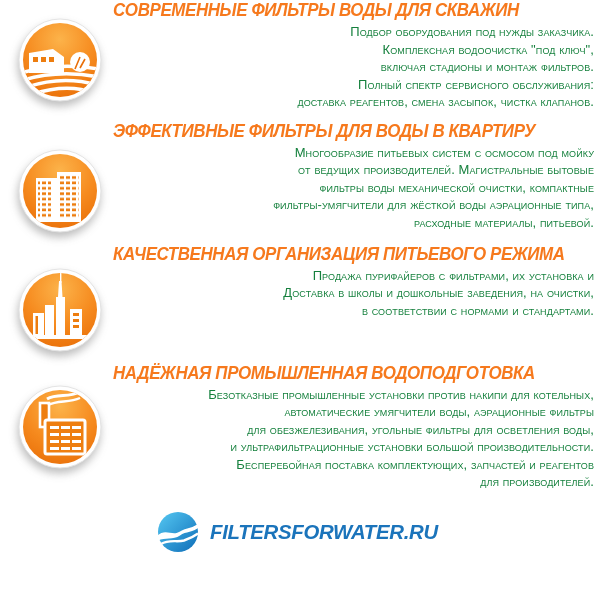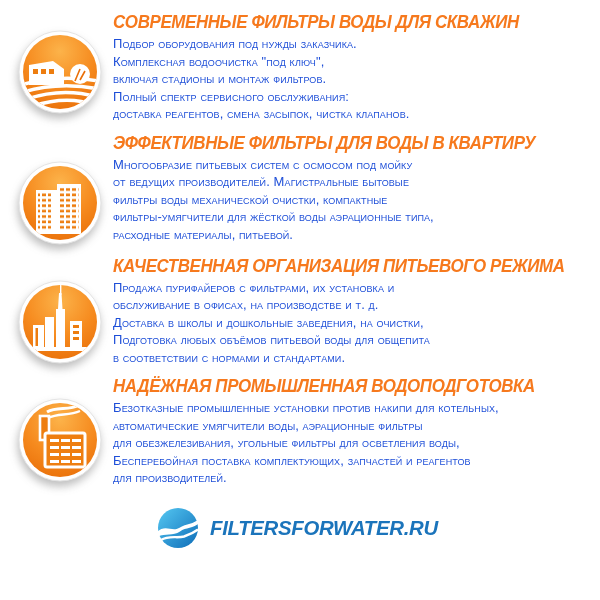--- a/index.html
+++ b/index.html
@@ -1,19 +1,19 @@
 <!DOCTYPE html>
 <html><head>
 <meta charset="utf-8">
 <style>
   * { margin: 0; padding: 0; box-sizing: border-box; }
   html, body { width: 600px; height: 600px; background: #ffffff; overflow: hidden; }
   body { font-family: "Liberation Sans", sans-serif; }
 
-  .page { width: 600px; height: 600px; padding-top: 12px; }
+  .page { width: 600px; height: 600px; }
 
   .section { display: flex; align-items: flex-start; margin-bottom: 10px; }
 
   .icon-col { width: 113px; flex: 0 0 113px; }
   .icon-wrap { width: 86px; height: 86px; margin-left: 17px;
                filter: drop-shadow(-1px 5px 4px rgba(70,70,70,0.35)); }
   .section:nth-child(1) .icon-wrap { margin-top: 17px; }
   .section:nth-child(2) .icon-wrap { margin-top: 27px; }
   .section:nth-child(3) .icon-wrap { margin-top: 23px; }
   .section:nth-child(4) .icon-wrap { margin-top: 21px; }
@@ -27,26 +27,27 @@
     font-size: 18px;
     line-height: 20px;
     letter-spacing: -0.4px;
     transform: scaleX(0.94);
     transform-origin: left center;
     white-space: nowrap;
     margin-bottom: 3px;
   }
 
   .sec-line {
-    color: #1d4ed8;
+    color: #15803d;
     font-size: 13px;
     line-height: 17.5px;
     font-variant: small-caps;
     letter-spacing: 0.1px;
     white-space: nowrap;
+    text-align: right;
   }
 
   .footer { margin-top: 18px; display: flex; justify-content: center; align-items: center; gap: 9px; }
   .logo-text {
     color: #1b74bb;
     font-weight: bold;
     font-style: italic;
     font-size: 21px;
     letter-spacing: -0.3px;
     transform: scaleX(0.97);
@@ -167,23 +168,21 @@
             <rect x="56" y="52" width="6" height="3" fill="#ED7D0F"></rect>
             <rect x="56" y="58" width="6" height="3" fill="#ED7D0F"></rect>
             <rect x="12" y="68" width="62" height="4" fill="#ffffff"></rect>
           </g>
         </svg>
       </div>
     </div>
     <div class="text-col">
       <div class="sec-title">КАЧЕСТВЕННАЯ ОРГАНИЗАЦИЯ ПИТЬЕВОГО РЕЖИМА</div>
       <div class="sec-line">Продажа пурифайеров с фильтрами, их установка и</div>
-      <div class="sec-line">обслуживание в офисах, на производстве и т. д.</div>
       <div class="sec-line">Доставка в школы и дошкольные заведения, на очистки,</div>
-      <div class="sec-line">Подготовка любых объёмов питьевой воды для общепита</div>
       <div class="sec-line">в соответствии с нормами и стандартами.</div>
     </div>
   </div>
 
   <div class="section">
     <div class="icon-col">
       <div class="icon-wrap">
         <svg width="86" height="86" viewBox="0 0 86 86">
           <defs>
             <radialGradient id="og4" cx="50%" cy="22%" r="85%">
@@ -218,20 +217,21 @@
             </g>
           </g>
         </svg>
       </div>
     </div>
     <div class="text-col">
       <div class="sec-title">НАДЁЖНАЯ ПРОМЫШЛЕННАЯ ВОДОПОДГОТОВКА</div>
       <div class="sec-line">Безотказные промышленные установки против накипи для котельных,</div>
       <div class="sec-line">автоматические умягчители воды, аэрационные фильтры</div>
       <div class="sec-line">для обезжелезивания, угольные фильтры для осветления воды,</div>
+      <div class="sec-line">и ультрафильтрационные установки большой производительности.</div>
       <div class="sec-line">Бесперебойная поставка комплектующих, запчастей и реагентов</div>
       <div class="sec-line">для производителей.</div>
     </div>
   </div>
 
   <div class="footer">
     <div style="width:46px;height:46px;">
       <svg width="46" height="46" viewBox="0 0 46 46">
         <defs>
           <linearGradient id="lg" x1="0" y1="0" x2="1" y2="1">

